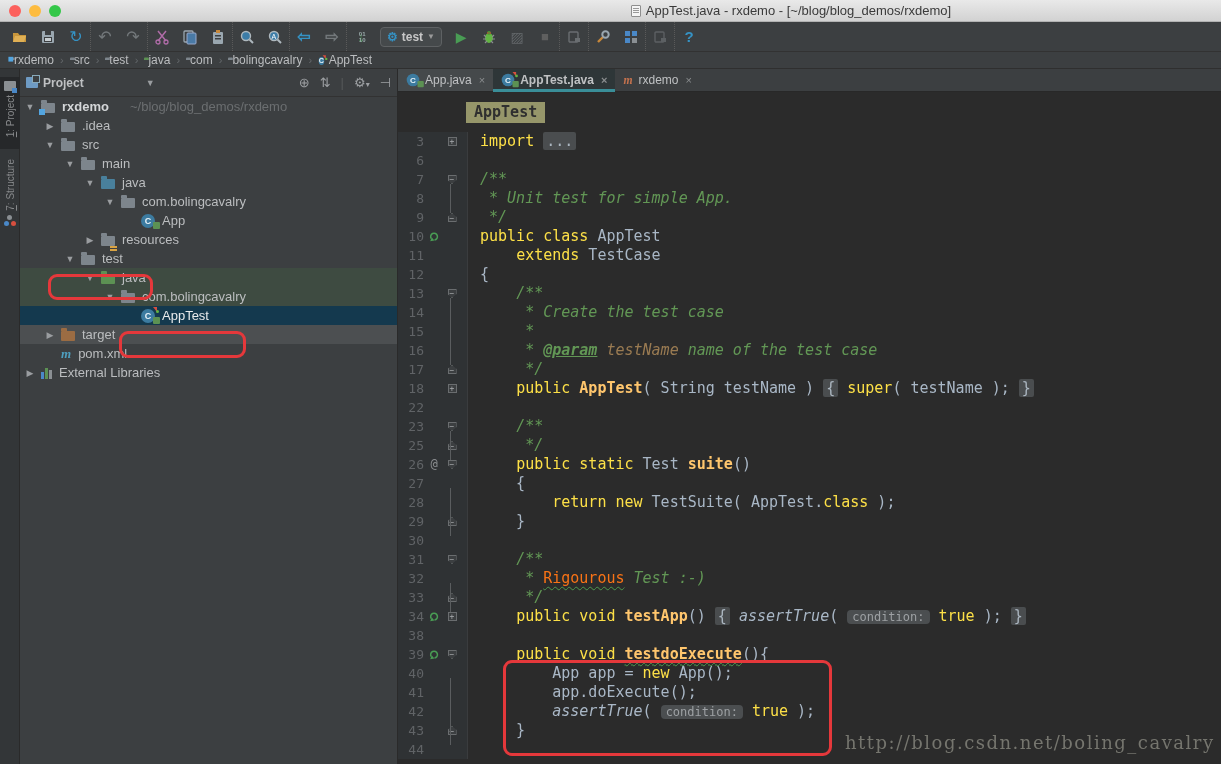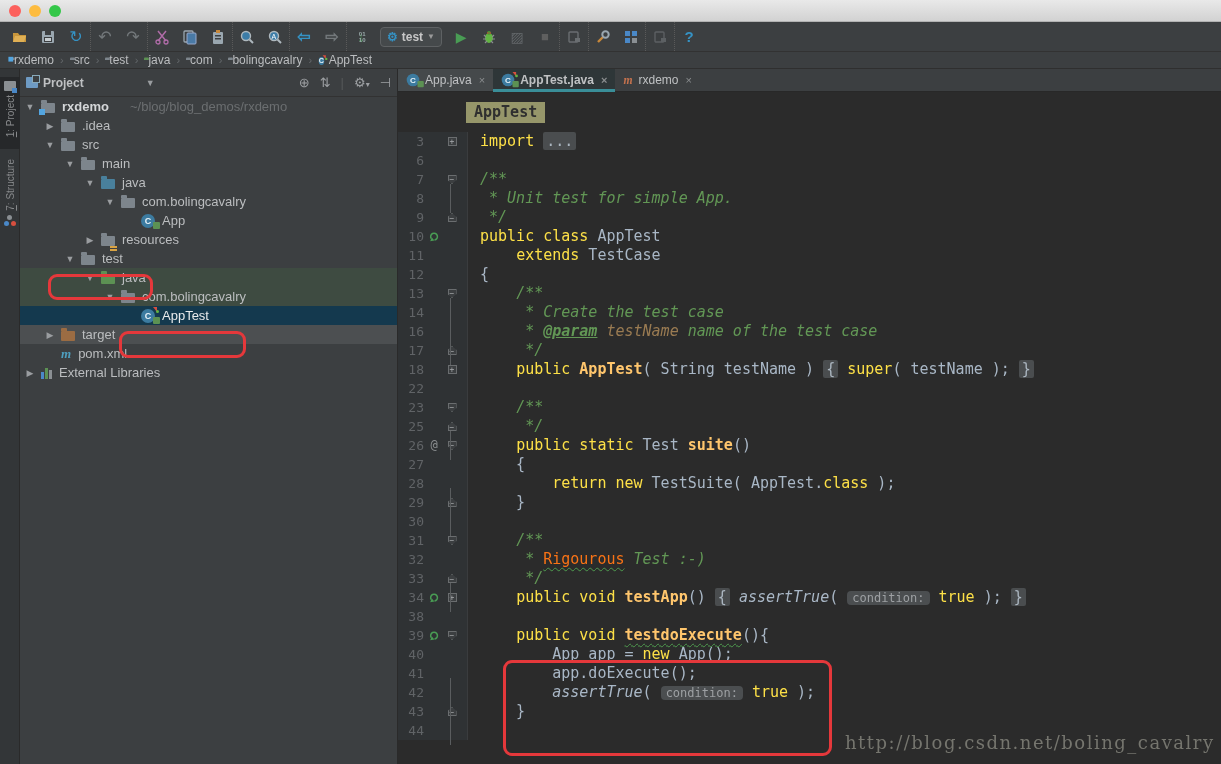--- a/index.html
+++ b/index.html
@@ -117,20 +117,24 @@
 <body>
 
 <div class="app">
 
   <div class="titlebar">
     <div class="lights">
       <span class="light" style="background:#FC615D"></span>
       <span class="light" style="background:#FDBC40"></span>
       <span class="light" style="background:#34C749"></span>
     </div>
+    <div class="title-wrap">
+      <span class="doc-ic"></span>
+      <span class="title-text">AppTest.java - rxdemo - [~/blog/blog_demos/rxdemo]</span>
+    </div>
   </div>
 
   <div class="toolbar" id="toolbar">
       <div class="tgroup">
         <div class="tbtn">
           <svg width="16" height="16" viewBox="0 0 16 16">
             <path d="M1 4h5l1.5 2H14v7H1z" fill="#C8963C"></path>
             <path d="M3 7h11l-2 6H1z" fill="#E0B055"></path>
           </svg>
         </div>
@@ -516,20 +520,21 @@
             <div class="lrow"><div class="gutter"><span class="lnum">8</span><span class="gslot"></span><span class="fslot"></span></div><div class="code"><span class="c"> * Unit test for simple App.</span></div></div>
             <div class="lrow"><div class="gutter"><span class="lnum">9</span><span class="gslot"></span><span class="fslot"><span class="fm end"></span></span></div><div class="code"><span class="c"> */</span></div></div>
             <div class="lrow"><div class="gutter"><span class="lnum">10</span><span class="gslot"><svg width="11" height="11" viewBox="0 0 11 11">
                     <path d="M2.2 7.5A3.4 3.4 0 1 1 5.5 9" fill="none" stroke="#499C54" stroke-width="1.5"></path>
                     <path d="M1.2 10.3l4.2-.9-2.7-3.2z" fill="#499C54"></path>
                   </svg></span><span class="fslot"></span></div><div class="code"><span class="k">public</span><span class="d"> </span><span class="k">class</span><span class="d"> AppTest</span></div></div>
             <div class="lrow"><div class="gutter"><span class="lnum">11</span><span class="gslot"></span><span class="fslot"></span></div><div class="code"><span class="d">    </span><span class="k">extends</span><span class="d"> TestCase</span></div></div>
             <div class="lrow"><div class="gutter"><span class="lnum">12</span><span class="gslot"></span><span class="fslot"></span></div><div class="code"><span class="d">{</span></div></div>
             <div class="lrow"><div class="gutter"><span class="lnum">13</span><span class="gslot"></span><span class="fslot"><span class="fm start"></span></span></div><div class="code"><span class="d">    </span><span class="c">/**</span></div></div>
             <div class="lrow"><div class="gutter"><span class="lnum">14</span><span class="gslot"></span><span class="fslot"></span></div><div class="code"><span class="c">     * Create the test case</span></div></div>
+            <div class="lrow"><div class="gutter"><span class="lnum">15</span><span class="gslot"></span><span class="fslot"></span></div><div class="code"><span class="c">     *</span></div></div>
             <div class="lrow"><div class="gutter"><span class="lnum">16</span><span class="gslot"></span><span class="fslot"></span></div><div class="code"><span class="c">     * </span><span class="ct">@param</span><span class="c"> </span><span class="cv">testName</span><span class="c"> name of the test case</span></div></div>
             <div class="lrow"><div class="gutter"><span class="lnum">17</span><span class="gslot"></span><span class="fslot"><span class="fm end"></span></span></div><div class="code"><span class="c">     */</span></div></div>
             <div class="lrow"><div class="gutter"><span class="lnum">18</span><span class="gslot"></span><span class="fslot"><span class="fm plus"></span></span></div><div class="code"><span class="d">    </span><span class="k">public</span><span class="d"> </span><span class="m">AppTest</span><span class="d">( String testName ) </span><span class="f">{</span><span class="d"> </span><span class="k">super</span><span class="d">( testName ); </span><span class="f">}</span></div></div>
             <div class="lrow"><div class="gutter"><span class="lnum">22</span><span class="gslot"></span><span class="fslot"></span></div><div class="code"></div></div>
             <div class="lrow"><div class="gutter"><span class="lnum">23</span><span class="gslot"></span><span class="fslot"><span class="fm start"></span></span></div><div class="code"><span class="d">    </span><span class="c">/**</span></div></div>
             <div class="lrow"><div class="gutter"><span class="lnum">25</span><span class="gslot"></span><span class="fslot"><span class="fm end"></span></span></div><div class="code"><span class="c">     */</span></div></div>
             <div class="lrow"><div class="gutter"><span class="lnum">26</span><span class="gslot"><span class="atmark">@</span></span><span class="fslot"><span class="fm start"></span></span></div><div class="code"><span class="d">    </span><span class="k">public</span><span class="d"> </span><span class="k">static</span><span class="d"> Test </span><span class="m">suite</span><span class="d">()</span></div></div>
             <div class="lrow"><div class="gutter"><span class="lnum">27</span><span class="gslot"></span><span class="fslot"></span></div><div class="code"><span class="d">    {</span></div></div>
             <div class="lrow"><div class="gutter"><span class="lnum">28</span><span class="gslot"></span><span class="fslot"></span></div><div class="code"><span class="d">        </span><span class="k">return</span><span class="d"> </span><span class="k">new</span><span class="d"> TestSuite( AppTest.</span><span class="k">class</span><span class="d"> );</span></div></div>
             <div class="lrow"><div class="gutter"><span class="lnum">29</span><span class="gslot"></span><span class="fslot"><span class="fm end"></span></span></div><div class="code"><span class="d">    }</span></div></div>

